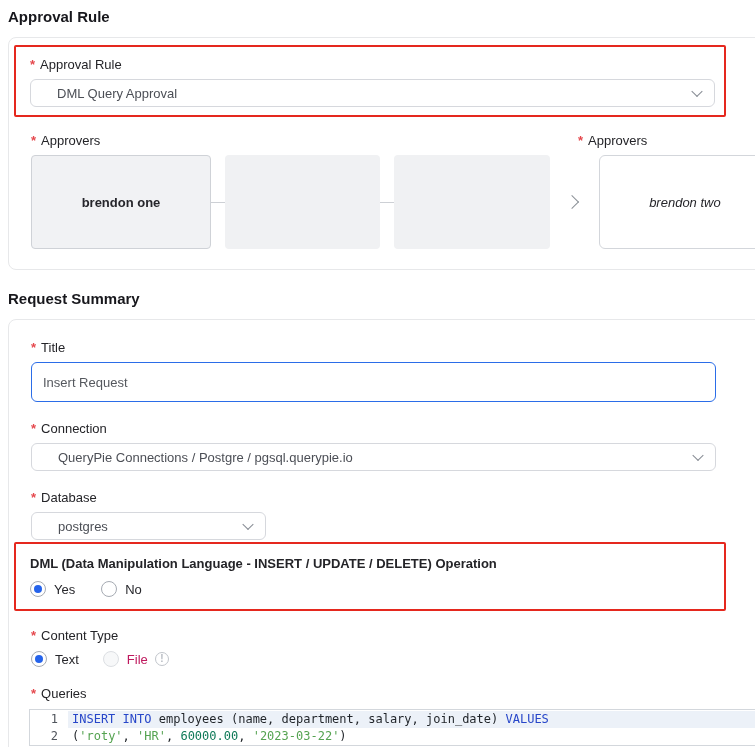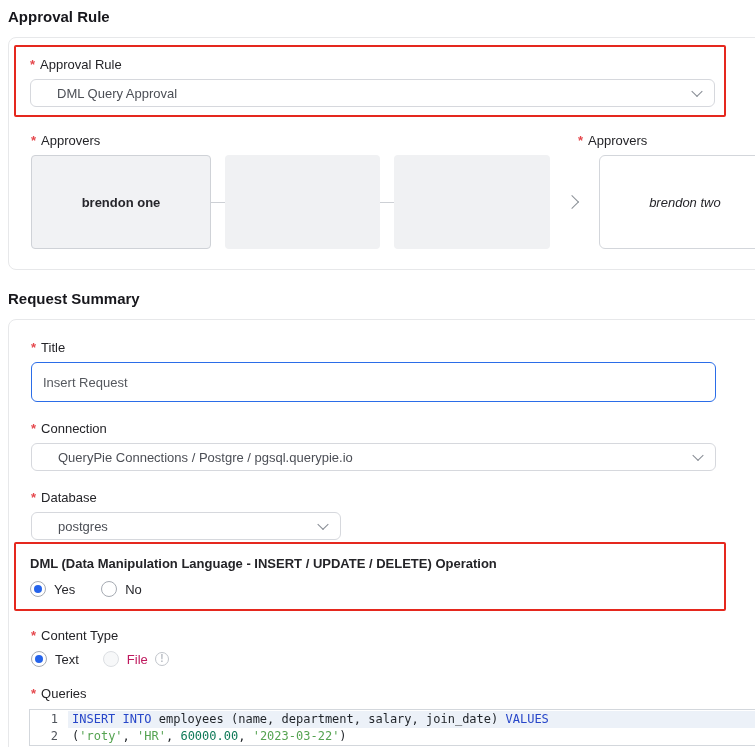--- a/index.html
+++ b/index.html
@@ -78,21 +78,21 @@
     transform:rotate(-45deg);margin-right:4px;
   }
   .executor-box{
     width:176px;background:#fff;border:1px solid #d3d6db;border-radius:6px;
     display:flex;align-items:center;justify-content:center;
     font-size:13px;font-style:italic;color:#26262b;
   }
 
   .fgroup{margin-bottom:19px;}
   .fgroup .select,.fgroup .text-input{width:685px;}
-  #database-select{width:310px;}
+  #database-select{width:235px;}
 
   .radio-row{display:flex;align-items:center;gap:26px;}
   .radio-opt{display:flex;align-items:center;gap:8px;font-size:13px;color:#26262b;cursor:pointer;}
   .radio{
     width:16px;height:16px;border-radius:50%;border:1px solid #a6abb3;
     background:#fff;position:relative;flex:none;
   }
   .radio.checked::after{
     content:"";position:absolute;inset:3px;border-radius:50%;background:var(--accent);
   }

